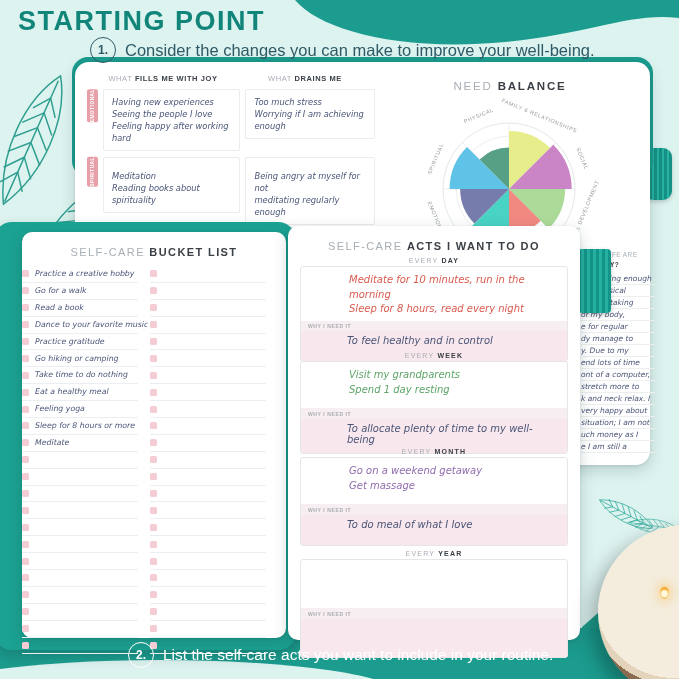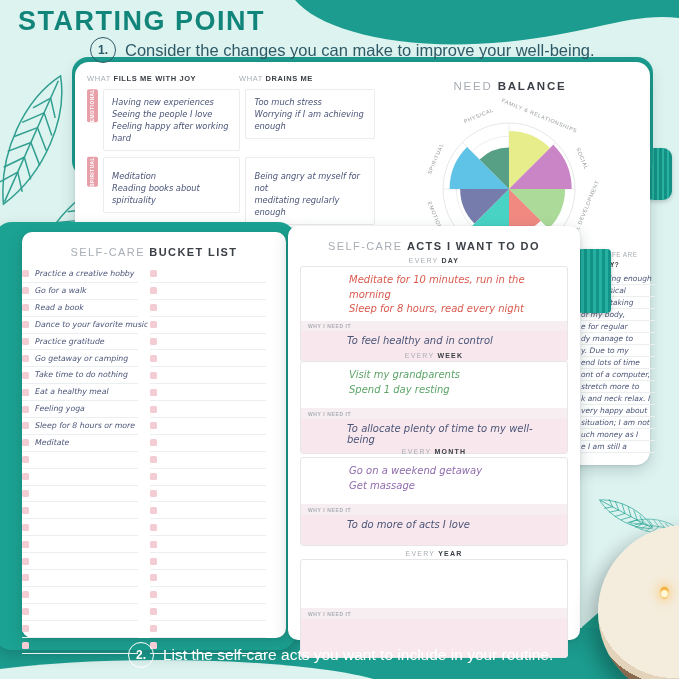--- a/index.html
+++ b/index.html
@@ -40,21 +40,21 @@
            box-shadow:0 2px 5px rgba(0,0,0,.22);z-index:3;}
 
   
   .top-cover{position:absolute;left:72px;top:57px;width:581px;height:120px;border-radius:16px;
              background:#1b9c8e;z-index:2;}
   .top-page{left:75px;top:62px;width:575px;height:403px;border-radius:14px;z-index:2;}
 
   
   .jd-table{position:absolute;left:12px;top:12px;width:288px;}
   .jd-headers{display:flex;font-size:7.5px;letter-spacing:.6px;margin-bottom:4px;}
-  .jd-h{width:152px;}
+  .jd-h{width:152px;text-align:center;}
   .jd-h2{width:132px;}
   .jd-row{display:flex;gap:5px;margin-top:6px;align-items:flex-start;}
   .jd-tab{width:11px;border-radius:2px;background:#e79fa8;color:#fff;font-size:4.8px;
           letter-spacing:.5px;writing-mode:vertical-rl;transform:rotate(180deg);
           display:flex;align-items:center;justify-content:center;font-weight:700;}
   .jd-cell{border:1px solid #ececec;border-radius:2px;background:#fff;
            padding:6px 8px;font-size:8.3px;line-height:1.45;}
   .jd-joy{width:120px;}
   .jd-dr{width:112px;}
 
@@ -276,21 +276,21 @@
           <div class="bk-row">
             <span class="bk-cb"></span>
             <span class="bk-label hw">Dance to your favorite music</span>
           </div>
           <div class="bk-row">
             <span class="bk-cb"></span>
             <span class="bk-label hw">Practice gratitude</span>
           </div>
           <div class="bk-row">
             <span class="bk-cb"></span>
-            <span class="bk-label hw">Go getaway or camping</span>
+            <span class="bk-label hw">Go hiking or camping</span>
           </div>
           <div class="bk-row">
             <span class="bk-cb"></span>
             <span class="bk-label hw">Take time to do nothing</span>
           </div>
           <div class="bk-row">
             <span class="bk-cb"></span>
             <span class="bk-label hw">Eat a healthy meal</span>
           </div>
           <div class="bk-row">
@@ -486,21 +486,21 @@
     <div class="period" style="top:222px">
       <span class="light">EVERY</span>
       <span class="bold">MONTH</span>
     </div>
     <div class="act-box" style="top:231px">
       <div class="act-white">
         <div class="hw pre acts-lines" style="color: rgb(143, 108, 174);">Go on a weekend getaway
 Get massage</div>
       </div>
       <div class="why-row">WHY I NEED IT</div>
-      <div class="why-pink hw">To do more of acts I love</div>
+      <div class="why-pink hw">To do meal of what I love</div>
     </div>
 
     <div class="period" style="top:324px">
       <span class="light">EVERY</span>
       <span class="bold">YEAR</span>
     </div>
     <div class="act-box" style="top:333px">
       <div class="act-white" style="min-height:38px">
         <div class="hw pre acts-lines" style="color: rgb(74, 85, 120);"></div>
       </div>

